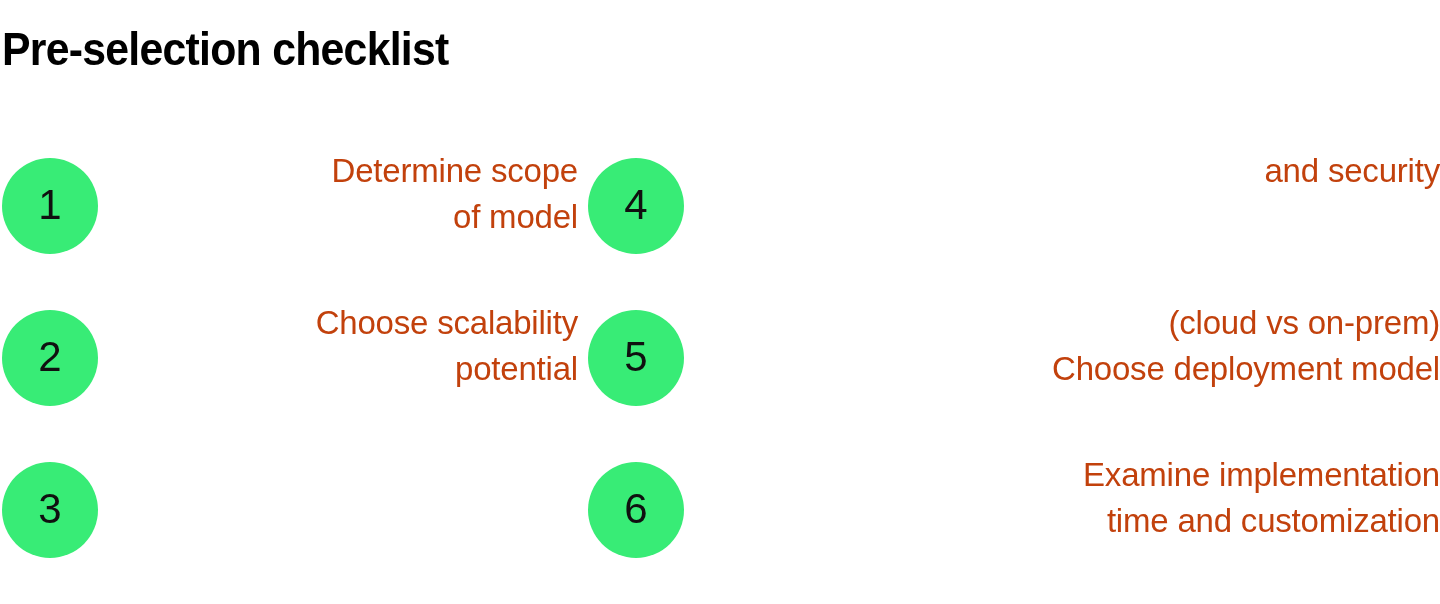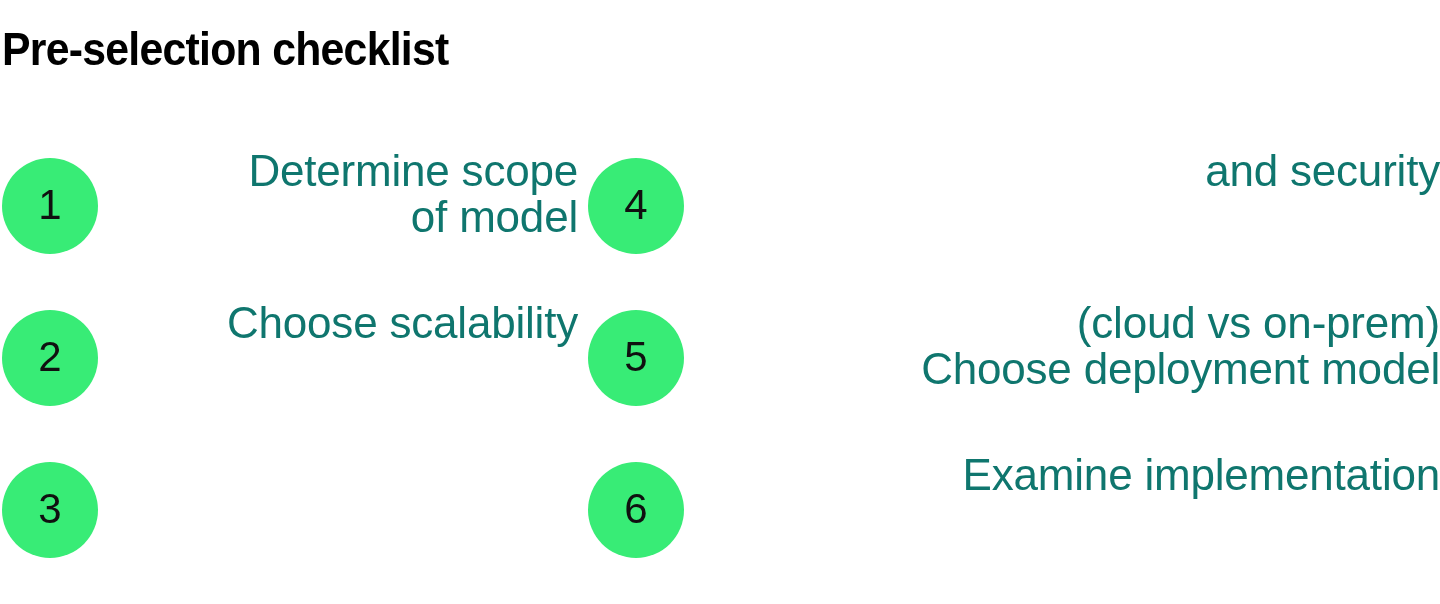--- a/index.html
+++ b/index.html
@@ -78,24 +78,24 @@
     font-weight: 400;
     color: #101010;
     letter-spacing: 0;
     transform: translateY(-1px);
   }
 
   .item-text {
     flex: 1 1 auto;
     padding-left: 42px;
     padding-top: 6px;
-    font-size: 44px;
+    font-size: 33px;
     line-height: 46px;
     font-weight: 400;
-    color: #0f766e;
+    color: #c2410c;
     letter-spacing: -0.2px;
   }
 
   .item-line {
     display: block;
     white-space: nowrap;
   }
 </style>
 </head>
 <body>
@@ -124,20 +124,21 @@
         <span class="item-line">and security</span>
       </div>
     </div>
 
     <div class="check-item col-left">
       <div class="badge">
         <span class="badge-number">2</span>
       </div>
       <div class="item-text">
         <span class="item-line">Choose scalability</span>
+        <span class="item-line">potential</span>
       </div>
     </div>
 
     <div class="check-item col-right">
       <div class="badge">
         <span class="badge-number">5</span>
       </div>
       <div class="item-text">
         <span class="item-line">(cloud vs on-prem)</span>
         <span class="item-line">Choose deployment model</span>
@@ -149,17 +150,18 @@
         <span class="badge-number">3</span>
       </div>
     </div>
 
     <div class="check-item col-right">
       <div class="badge">
         <span class="badge-number">6</span>
       </div>
       <div class="item-text">
         <span class="item-line">Examine implementation</span>
+        <span class="item-line">time and customization</span>
       </div>
     </div>
 
   </div>
 </div>
 
 </body></html>

